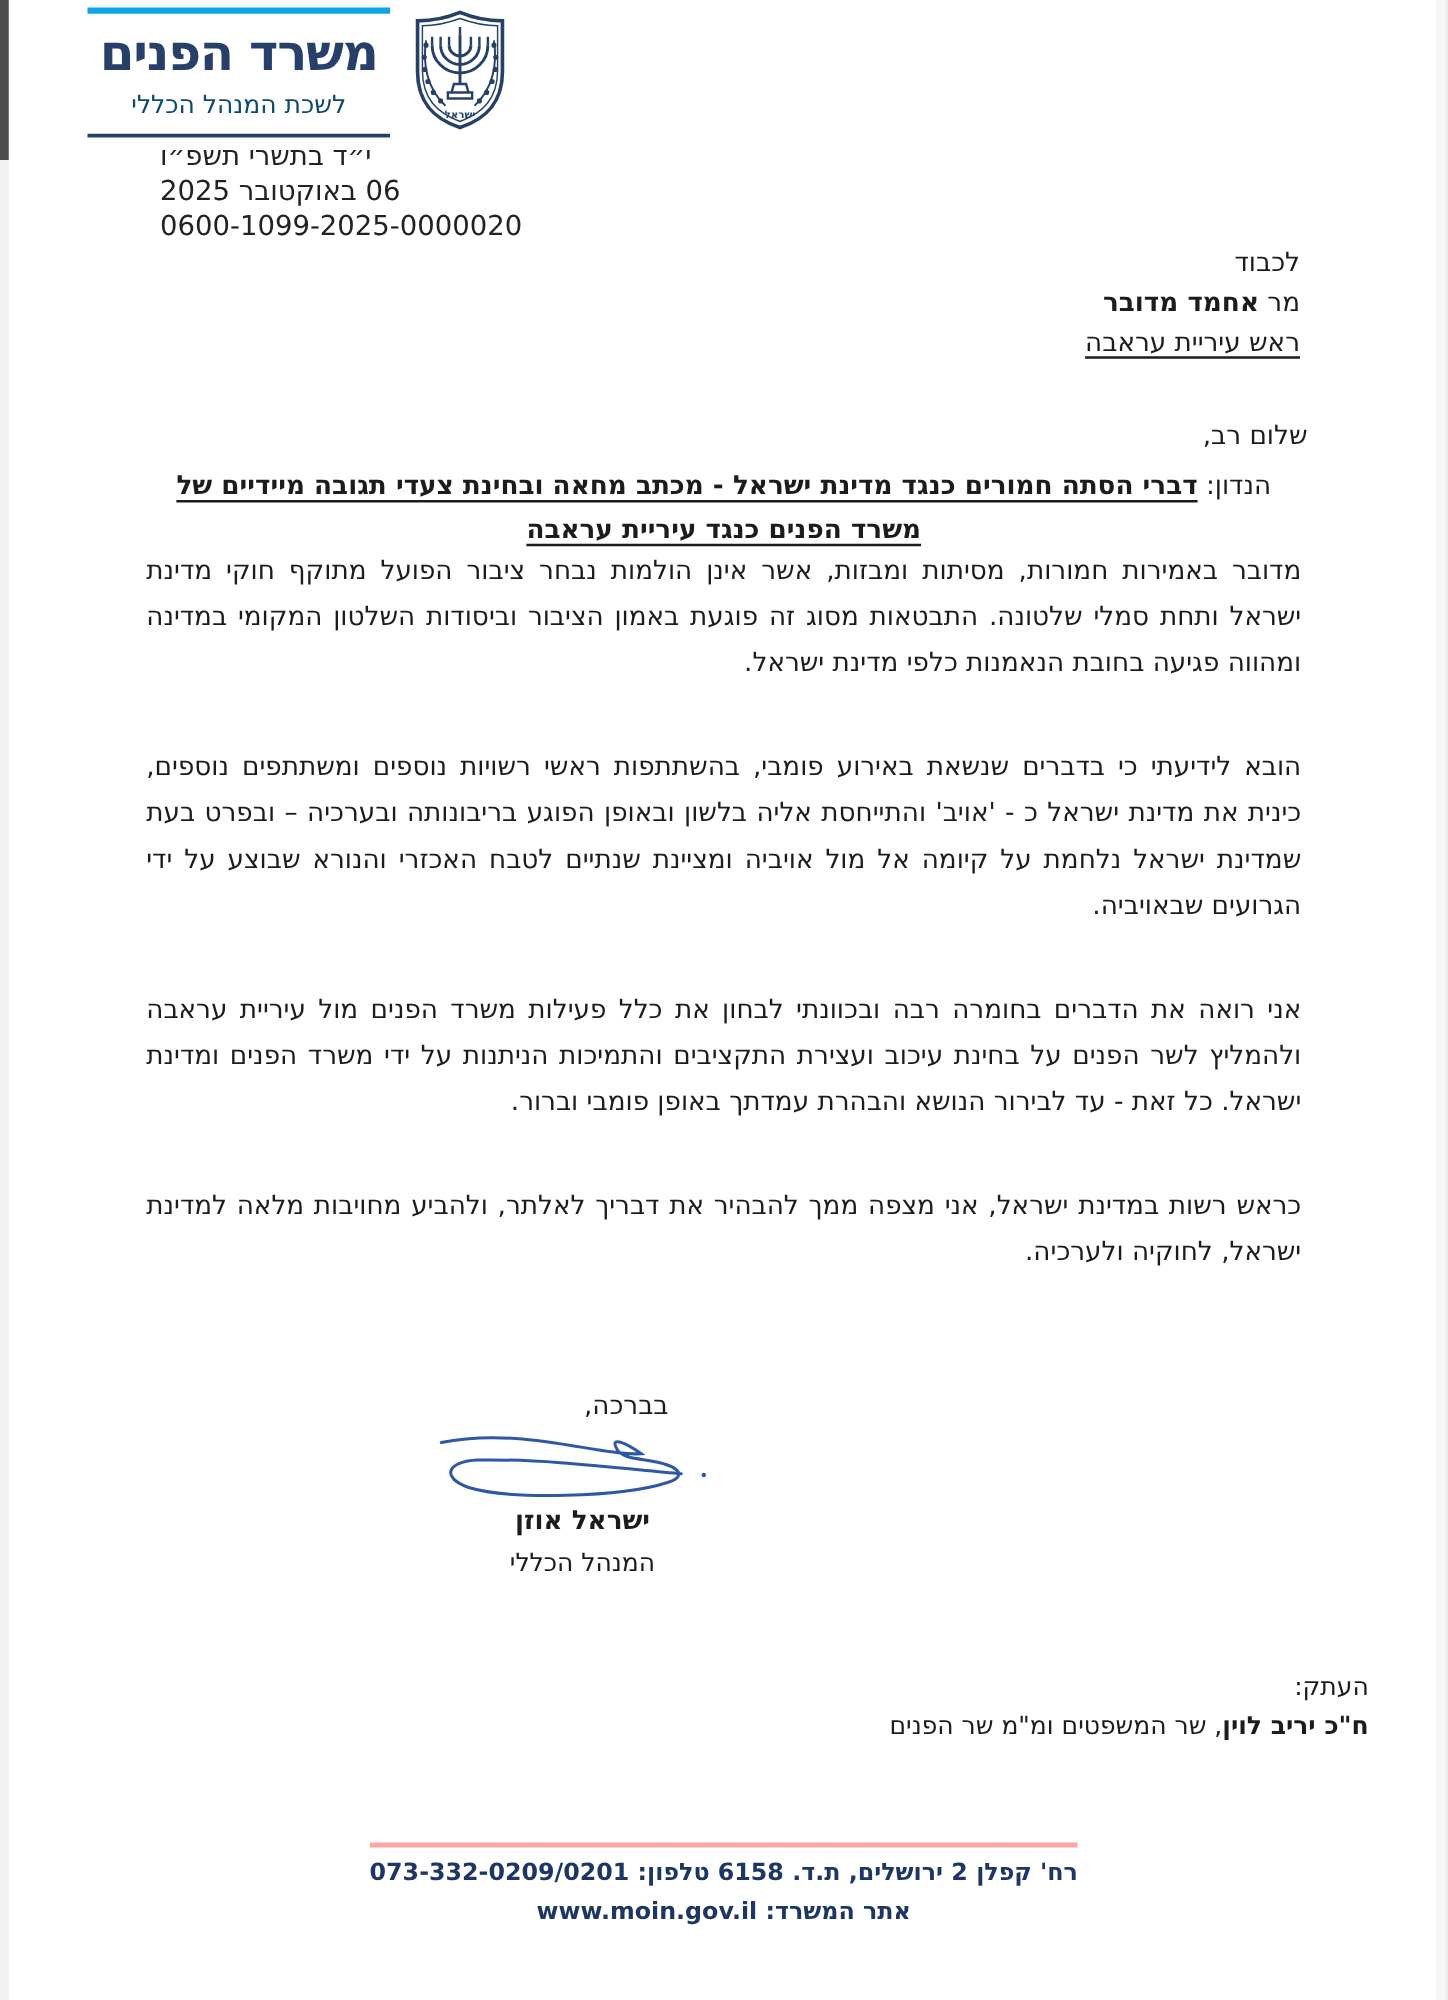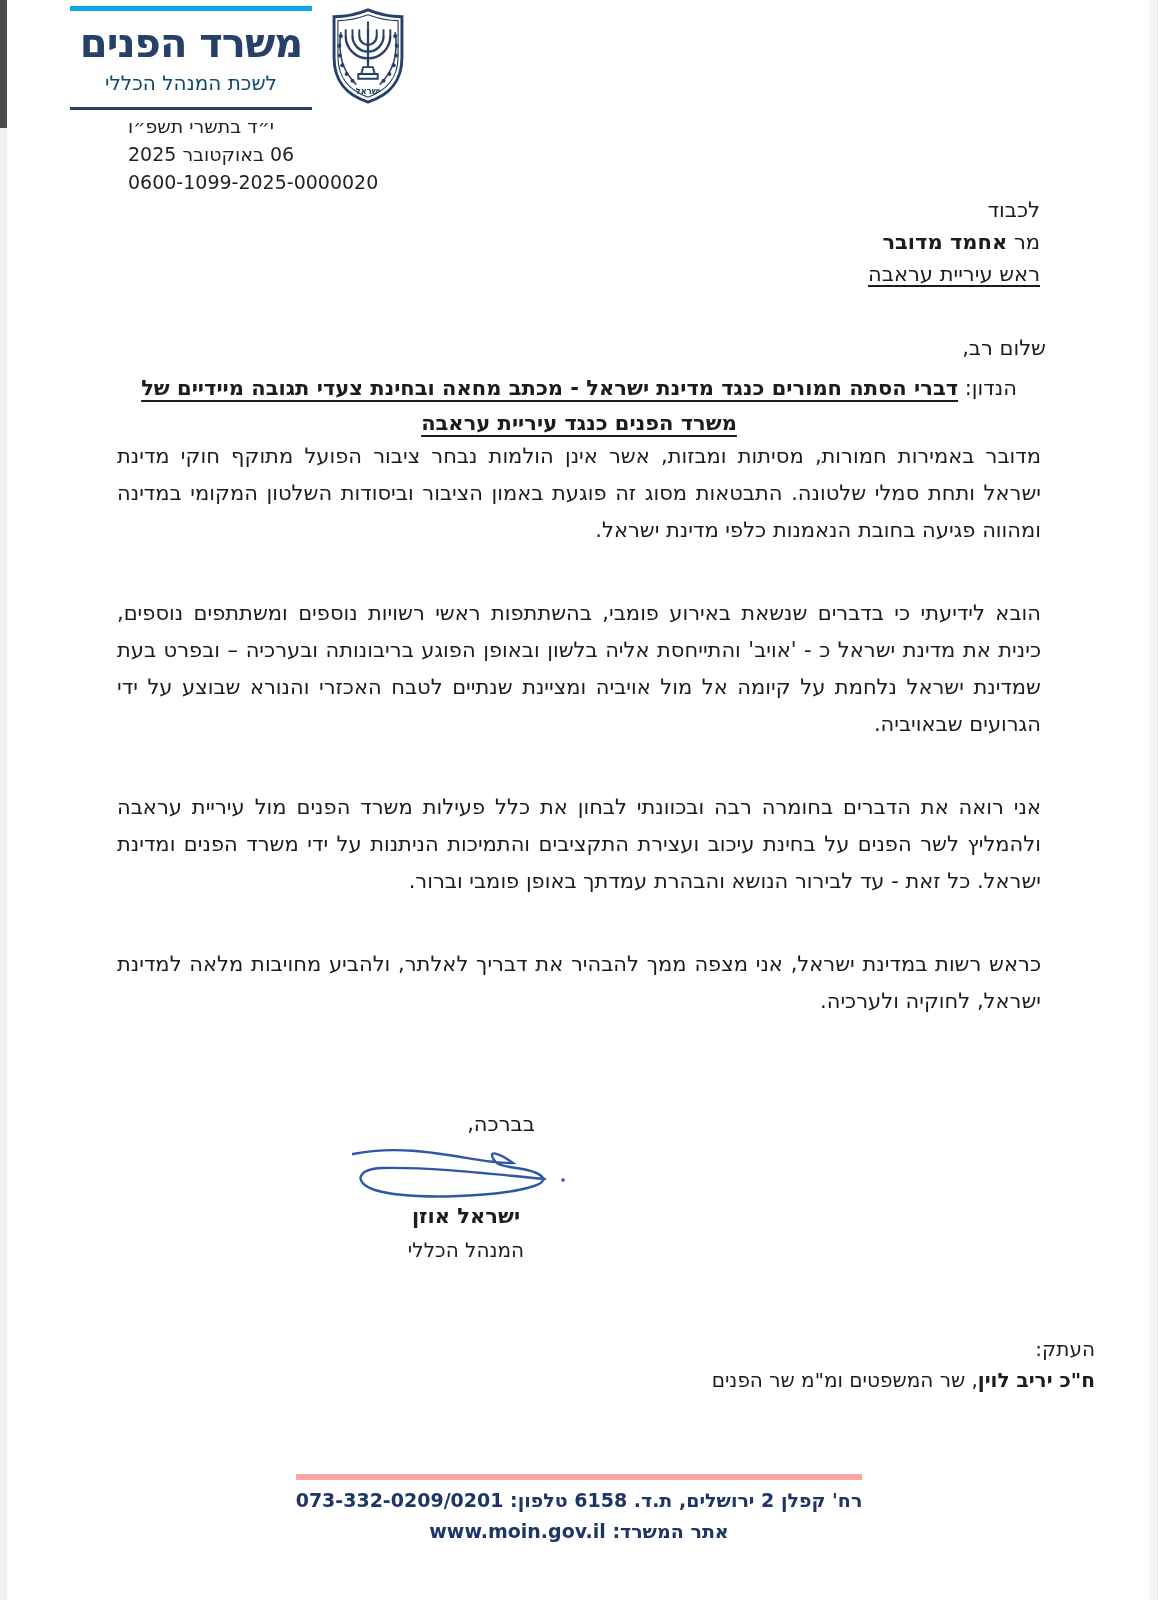--- a/index.html
+++ b/index.html
@@ -22,21 +22,21 @@
   
   .letterhead { position:absolute; left:70px; top:6px; display:flex; direction:ltr; align-items:flex-start; }
   .logo-text { width:242px; border-top:5px solid #0ea5e9; border-bottom:3px solid #27406a;
                padding:10px 2px 12px; text-align:center; direction:rtl; }
   .ministry-name { font-size:40px; font-weight:bold; color:#27406a; line-height:44px; letter-spacing:-1px; }
   .office-name   { font-size:20px; color:#0c4a6e; margin-top:6px; }
   .emblem { width:88px; height:97px; margin-left:12px; margin-top:1px; }
 
   
   .date-block { position:absolute; left:128px; top:112px; direction:rtl; text-align:left;
-                font-size:19px; line-height:28px; color:#222; }
+                font-size:22px; line-height:28px; color:#222; }
 
   
   .addressee { position:absolute; right:118px; top:194px; text-align:right; font-size:21px; line-height:32px; }
   .addressee .bold { font-weight:bold; }
   .addressee-title { display:inline-block; margin-top:0; text-decoration:underline; text-underline-offset:4px; }
 
   .greeting { position:absolute; right:112px; top:336px; font-size:21px; }
 
   
   .subject-block { position:absolute; left:116px; right:116px; top:371px;
@@ -56,21 +56,21 @@
   .signer-name  { font-size:21px; font-weight:bold; margin-top:2px; }
   .signer-title { font-size:20px; margin-top:10px; }
 
   
   .copy-block { position:absolute; right:63px; top:1334px; text-align:right;
                 font-size:20px; line-height:31px; }
   .copy-block .bold { font-weight:bold; }
 
   
   .footer { position:absolute; left:0; right:0; top:1474px; text-align:center; }
-  .footer-inner { display:inline-block; border-top:6px solid #fca5a5; padding-top:5px; min-width:474px; }
+  .footer-inner { display:inline-block; border-top:4px solid #fca5a5; padding-top:5px; min-width:474px; }
   .footer-line { font-size:19px; font-weight:bold; color:#1d3665; line-height:31px; }
   svg .st { stroke:#27406a; fill:none; }
 </style>
 </head>
 <body>
 
 <div class="page">
 
   <div class="edge-left"></div>
   <div class="corner-mark"></div>

